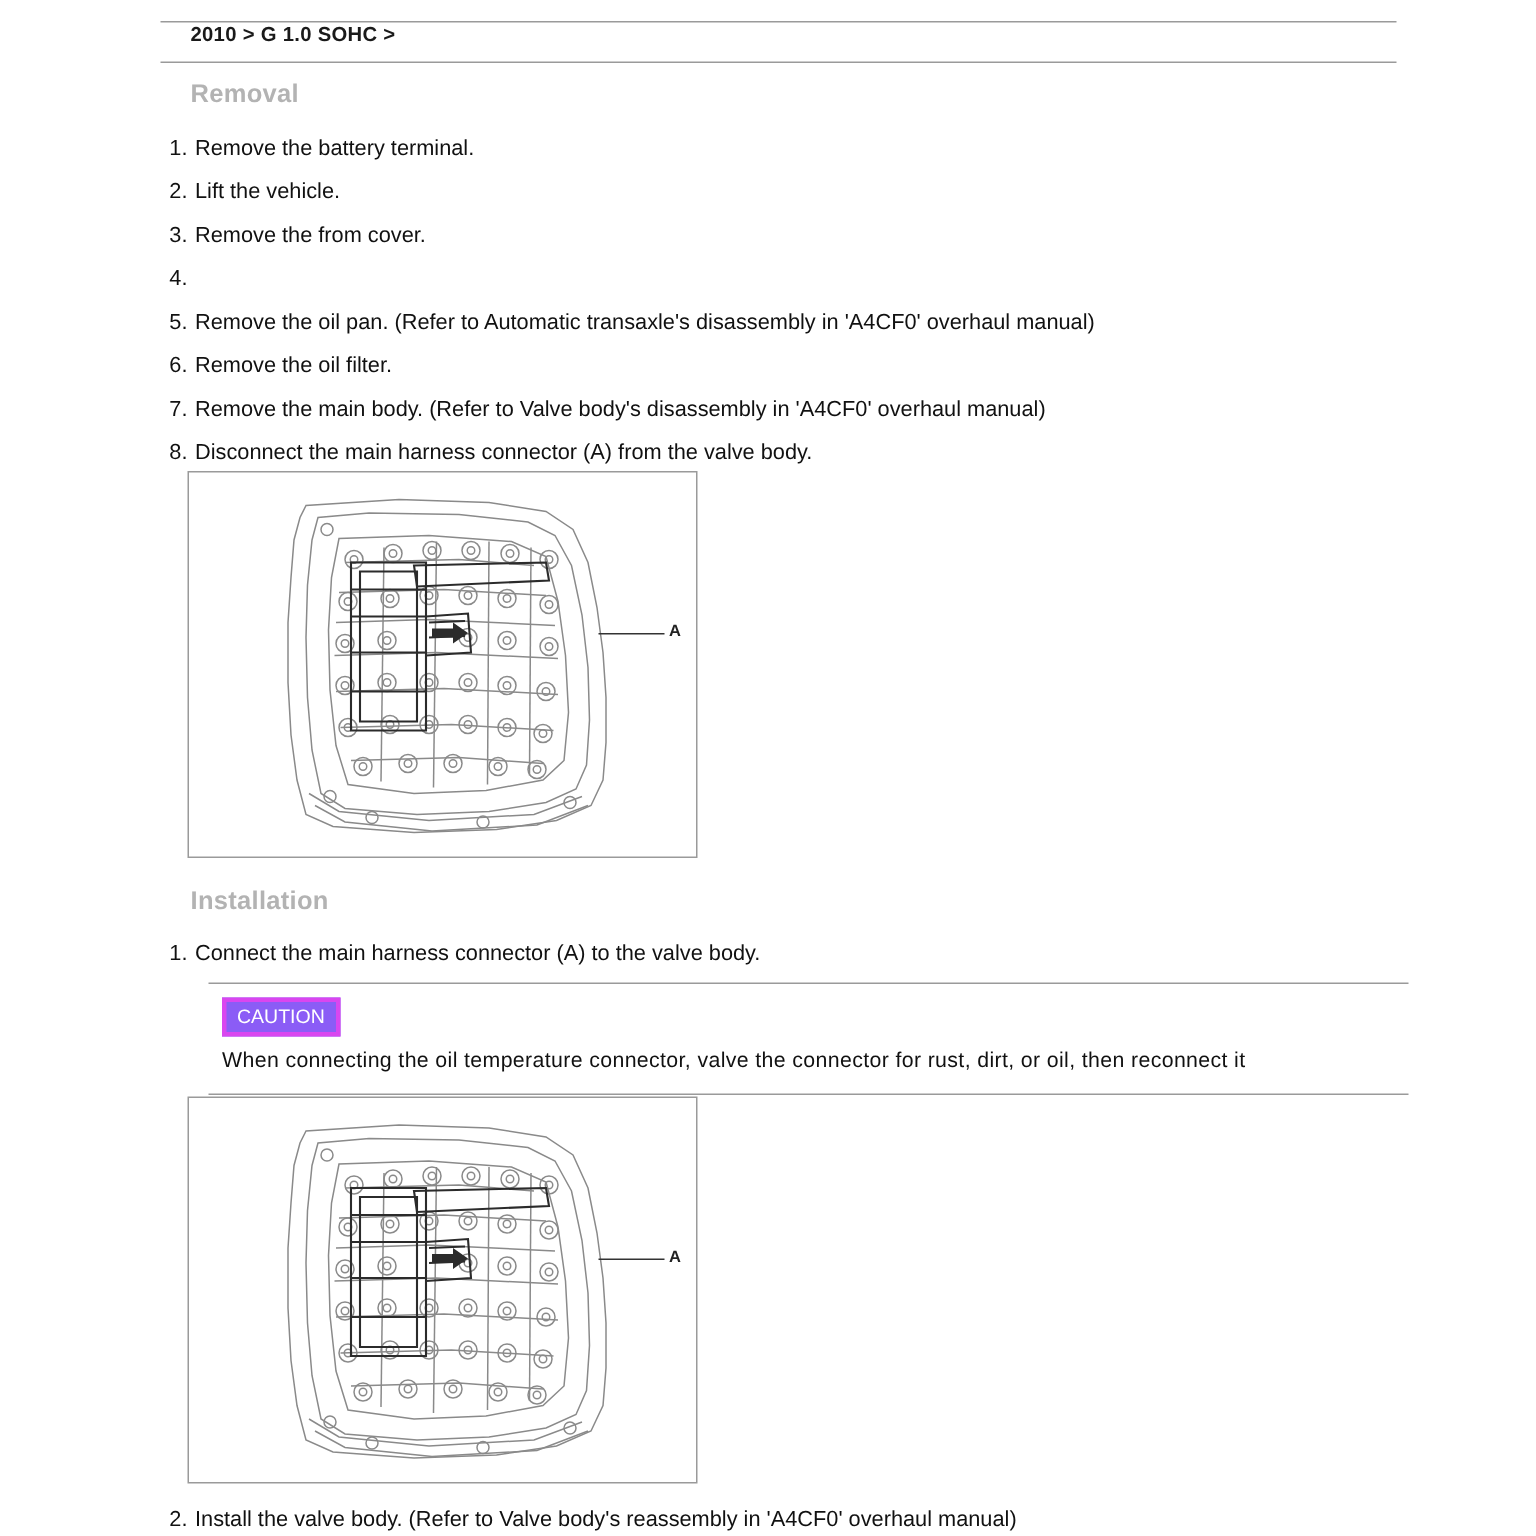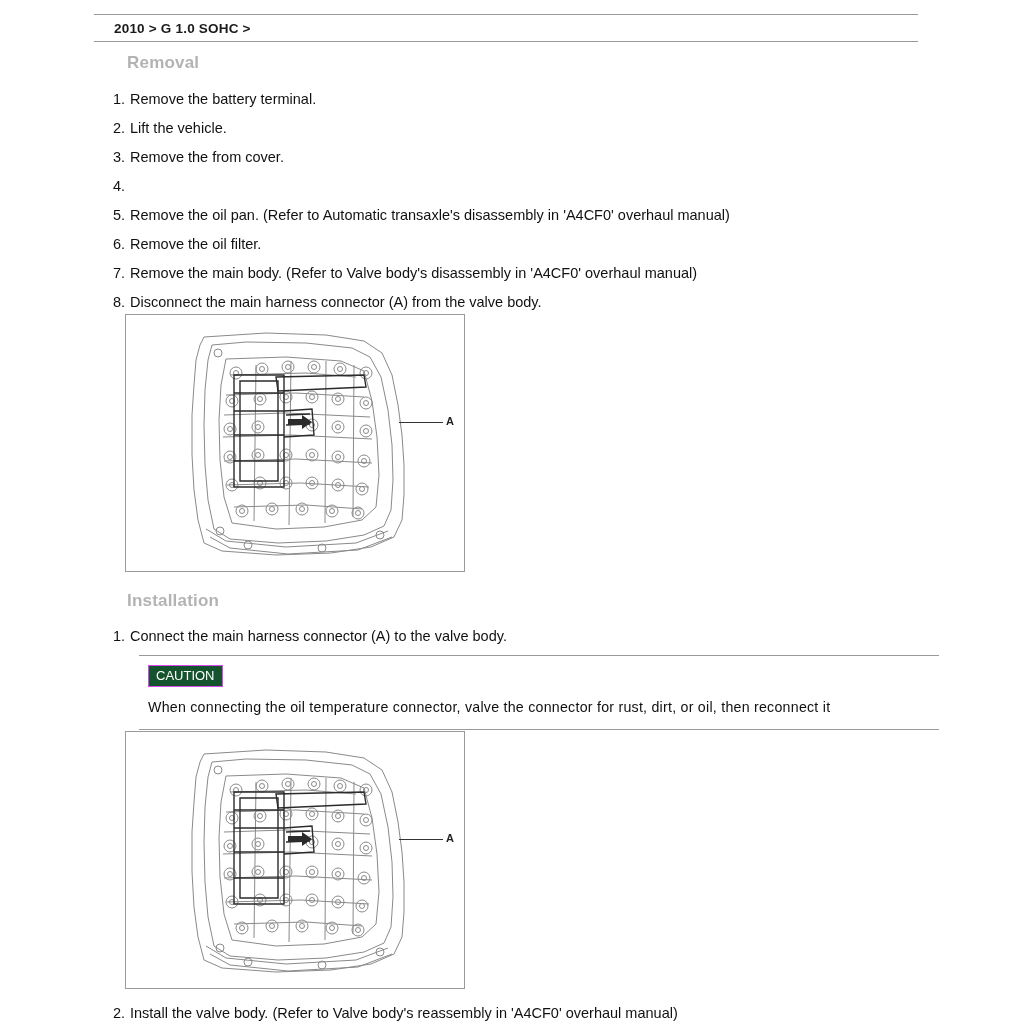--- a/index.html
+++ b/index.html
@@ -18,28 +18,28 @@
 
   .page {
     position: relative;
     width: 1024px;
     height: 1024px;
   }
 
   
   .breadcrumb-bar {
     position: absolute;
-    left: 94px;
+    left: 107px;
     top: 14px;
     width: 824px;
     height: 28px;
     border-top: 1px solid #9a9a9a;
     border-bottom: 1px solid #9a9a9a;
     display: flex;
-    align-items: center;
+    align-items: flex-start;
     box-sizing: border-box;
   }
   .breadcrumb-text {
     font-size: 13.5px;
     font-weight: bold;
     color: #1a1a1a;
     padding-left: 20px;
     letter-spacing: 0.2px;
   }
 
@@ -129,25 +129,25 @@
     width: 800px;
     height: 75px;
     border-top: 1px solid #9a9a9a;
     border-bottom: 1px solid #9a9a9a;
     box-sizing: border-box;
   }
   .caution-badge {
     position: absolute;
     left: 9px;
     top: 9px;
-    background: #14532d;
+    background: #8b5cf6;
     color: #ffffff;
     font-size: 13px;
     padding: 2px 7px 3px 7px;
-    border: 1px solid #d946ef;
+    border: 3px solid #d946ef;
     line-height: 15px;
   }
   .caution-text {
     position: absolute;
     left: 9px;
     top: 43px;
     font-size: 14.2px;
     color: #111111;
     white-space: nowrap;
     letter-spacing: 0.25px;

